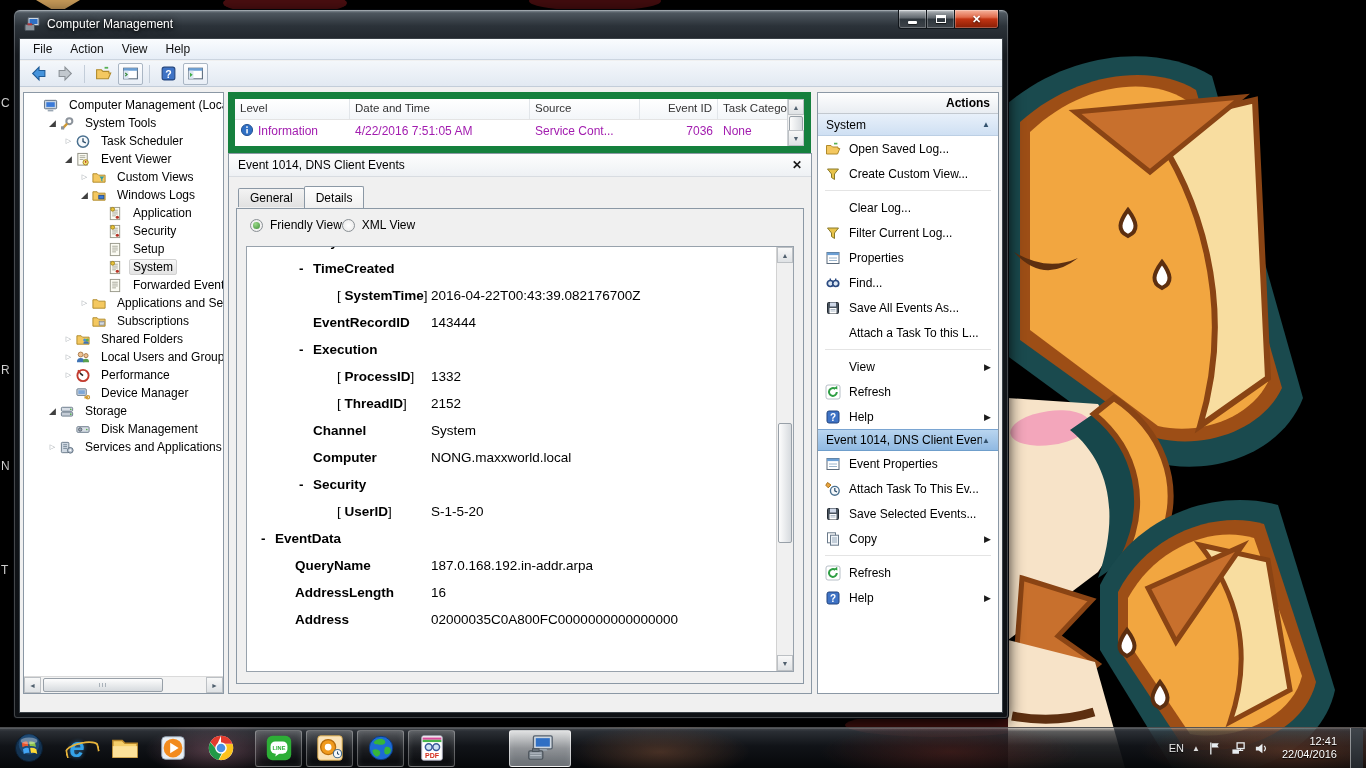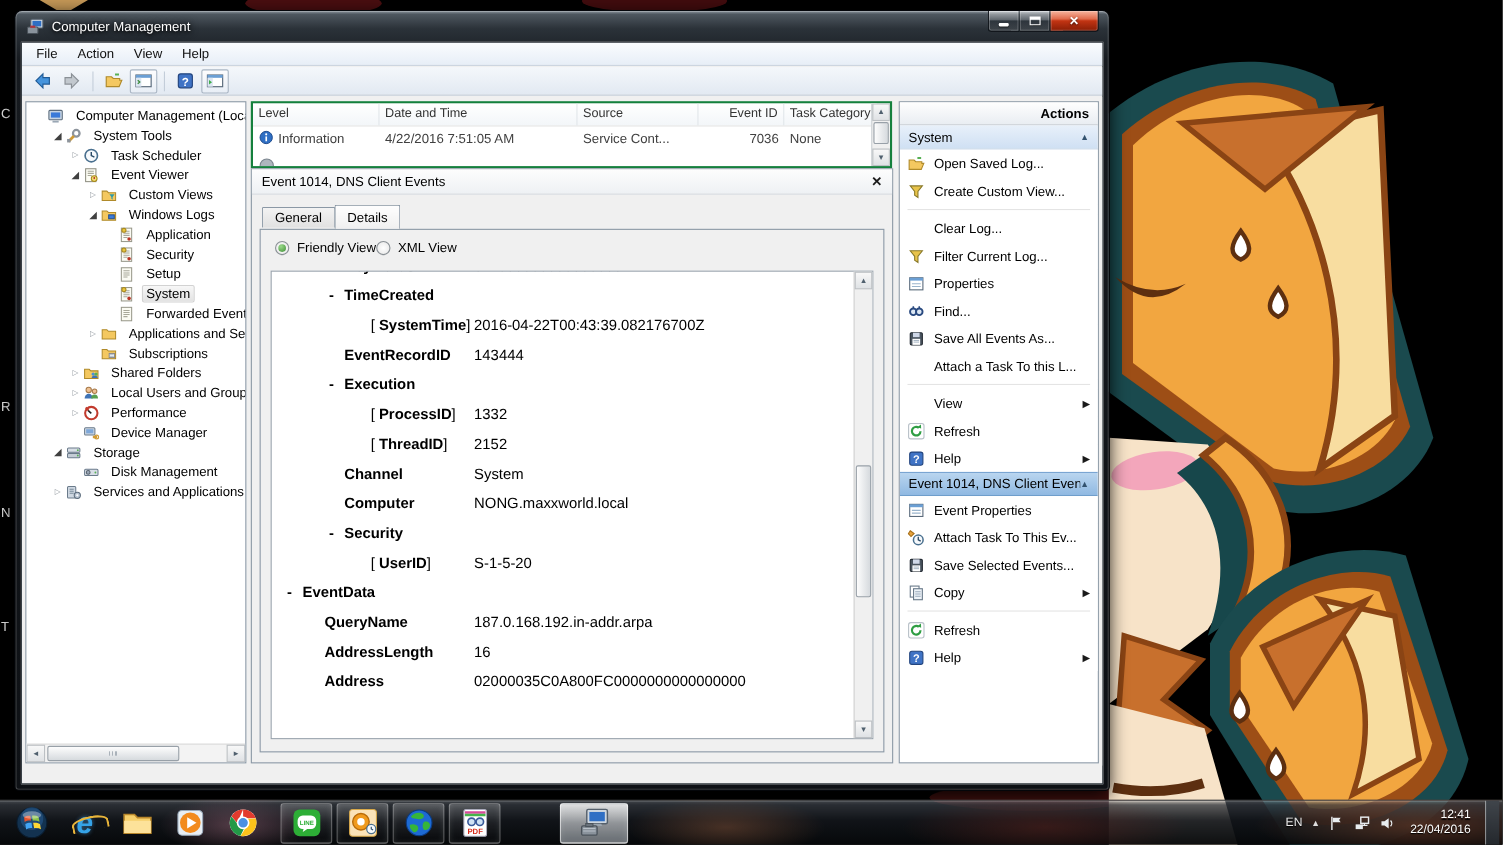--- a/index.html
+++ b/index.html
@@ -52,26 +52,26 @@
   .trow.sel .tlabel { background:linear-gradient(#f7f7f7,#e3e3e3); border:1px solid #d2d2d2; border-radius:2px; }
   .hscroll { position:absolute; left:0; right:0; bottom:0; height:17px; background:#f3f3f3; border-top:1px solid #dadada; }
   .hs-btn { position:absolute; top:0; bottom:0; width:17px; display:flex; align-items:center; justify-content:center;
             font-size:7px; color:#50606e; background:linear-gradient(#f8f8f8,#dfe2e5); border:1px solid #bcc0c4; }
   .hs-thumb { position:absolute; left:19px; top:1px; bottom:1px; width:120px; border:1px solid #98a0a8; border-radius:2px;
               background:linear-gradient(#fdfdfd,#d6dade); }
   .hs-thumb::after { content:""; position:absolute; left:50%; top:4px; bottom:4px; width:8px; margin-left:-4px;
               background:repeating-linear-gradient(90deg,#aab2ba 0 1px,transparent 1px 3px); }
 
   .center-pane { position:absolute; left:208px; top:4px; bottom:2px; width:584px; }
-  .list-box { position:absolute; top:0; left:0; right:1px; height:61px; background:#fff; border:2px solid #15803d; overflow:hidden; }
+  .list-box { position:absolute; top:0; left:0; right:1px; height:61px; background:#fff; border:7px solid #15803d; overflow:hidden; }
   .list-head { display:flex; height:21px; background:linear-gradient(#ffffff,#f3f6f9); border-bottom:1px solid #e4e4e4; width:567px; }
   .col,.cell { font-size:11.5px; color:#333; padding:3px 5px; border-right:1px solid #e2e6ea; overflow:hidden; white-space:nowrap; }
   .w0{width:115px;} .w1{width:180px;} .w2{width:110px;} .w3{width:78px; text-align:right;} .w4{width:84px; border-right:none;}
   .list-row { display:flex; height:22px; align-items:center; width:567px; }
-  .cell { color:#404040; font-size:12px; border-right:none; display:flex; align-items:center; gap:4px; }
+  .cell { color:#a21caf; font-size:12px; border-right:none; display:flex; align-items:center; gap:4px; }
   .cell.w3 { display:block; }
   .cell svg { width:14px; height:14px; flex:none; }
   .row-partial { position:absolute; left:6px; top:50px; width:13px; height:13px; border-radius:50%; background:#aeb6be; border:1px solid #7a848e; }
   .list-vscroll { position:absolute; right:0; top:0; bottom:0; width:17px; background:#f0f0f0; border-left:1px solid #cdd1d5; }
   .sb-btn { position:absolute; left:0; right:0; height:16px; display:flex; align-items:center; justify-content:center;
             font-size:7px; color:#50606e; background:linear-gradient(#f8f8f8,#dfe2e5); border:1px solid #bcc0c4; }
   .sb-thumb { position:absolute; left:1px; right:1px; border:1px solid #98a0a8; border-radius:2px; background:linear-gradient(90deg,#fdfdfd,#d6dade); }
 
   .detail-box { position:absolute; top:61px; left:0; right:0; bottom:0; background:#f0f0f0; border:1px solid #8b98a5; }
   .detail-head { height:23px; background:linear-gradient(#fdfdfd,#eef1f4); border-bottom:1px solid #d8dce1;

